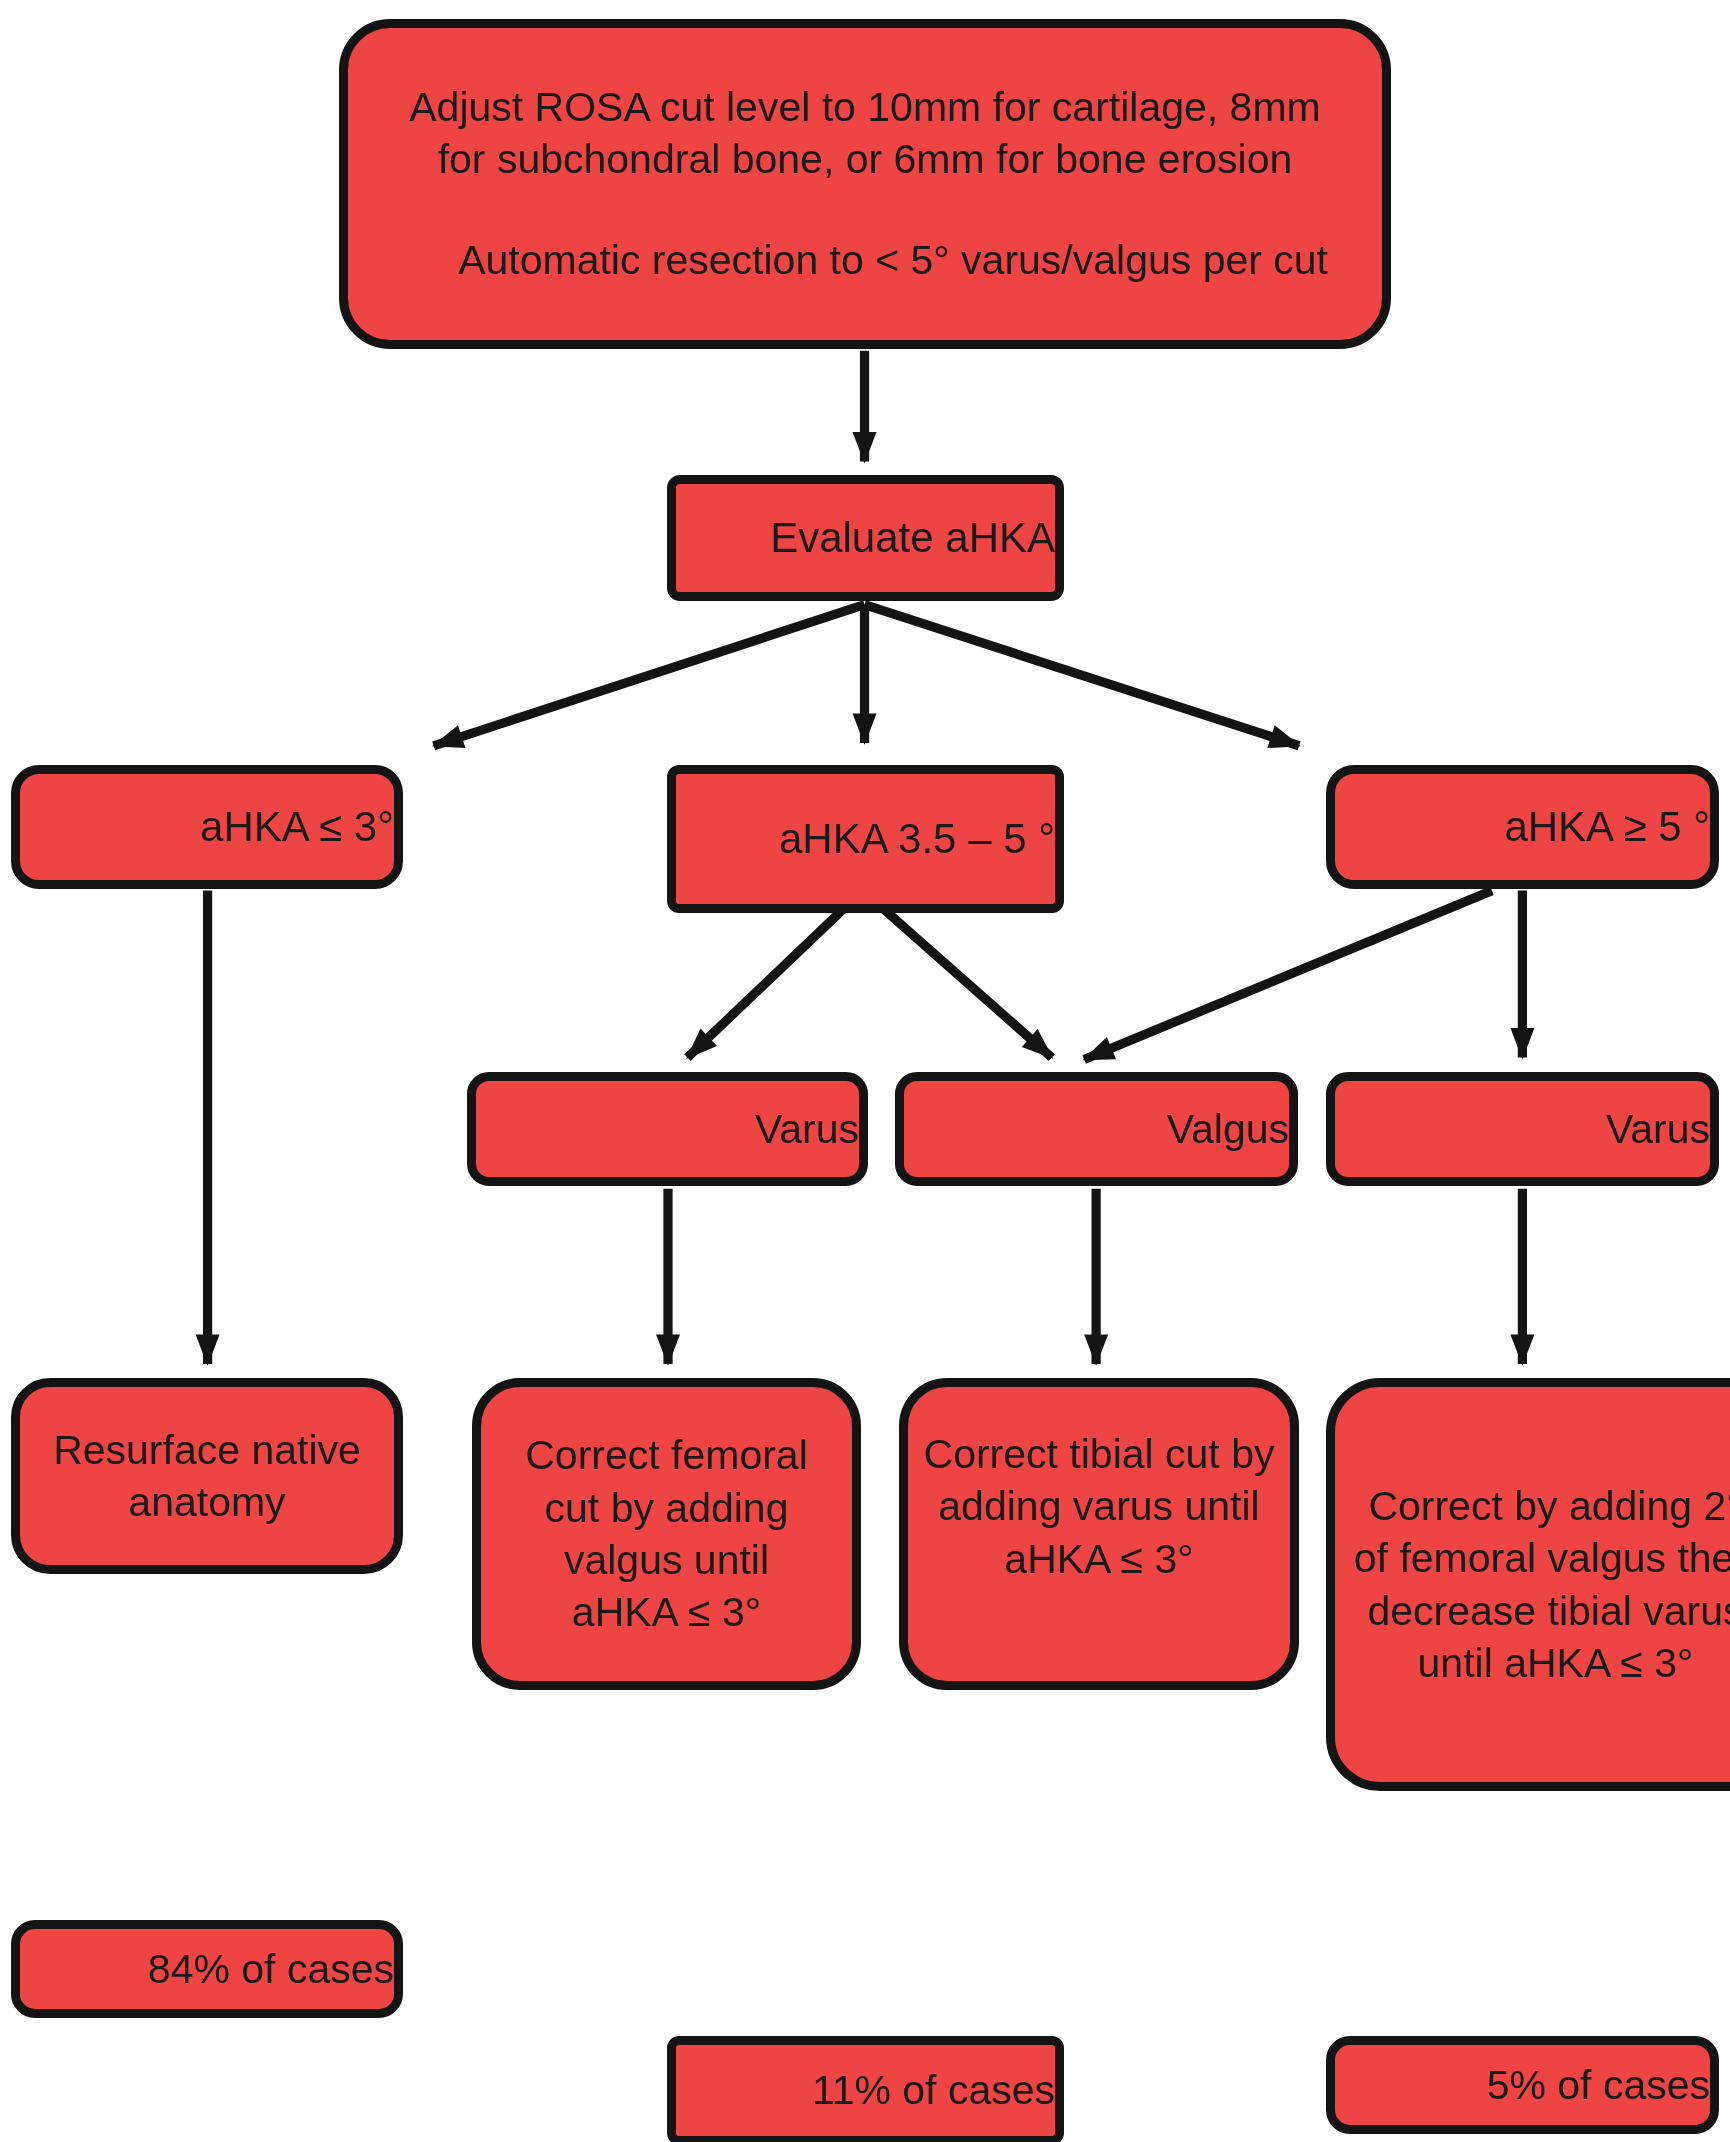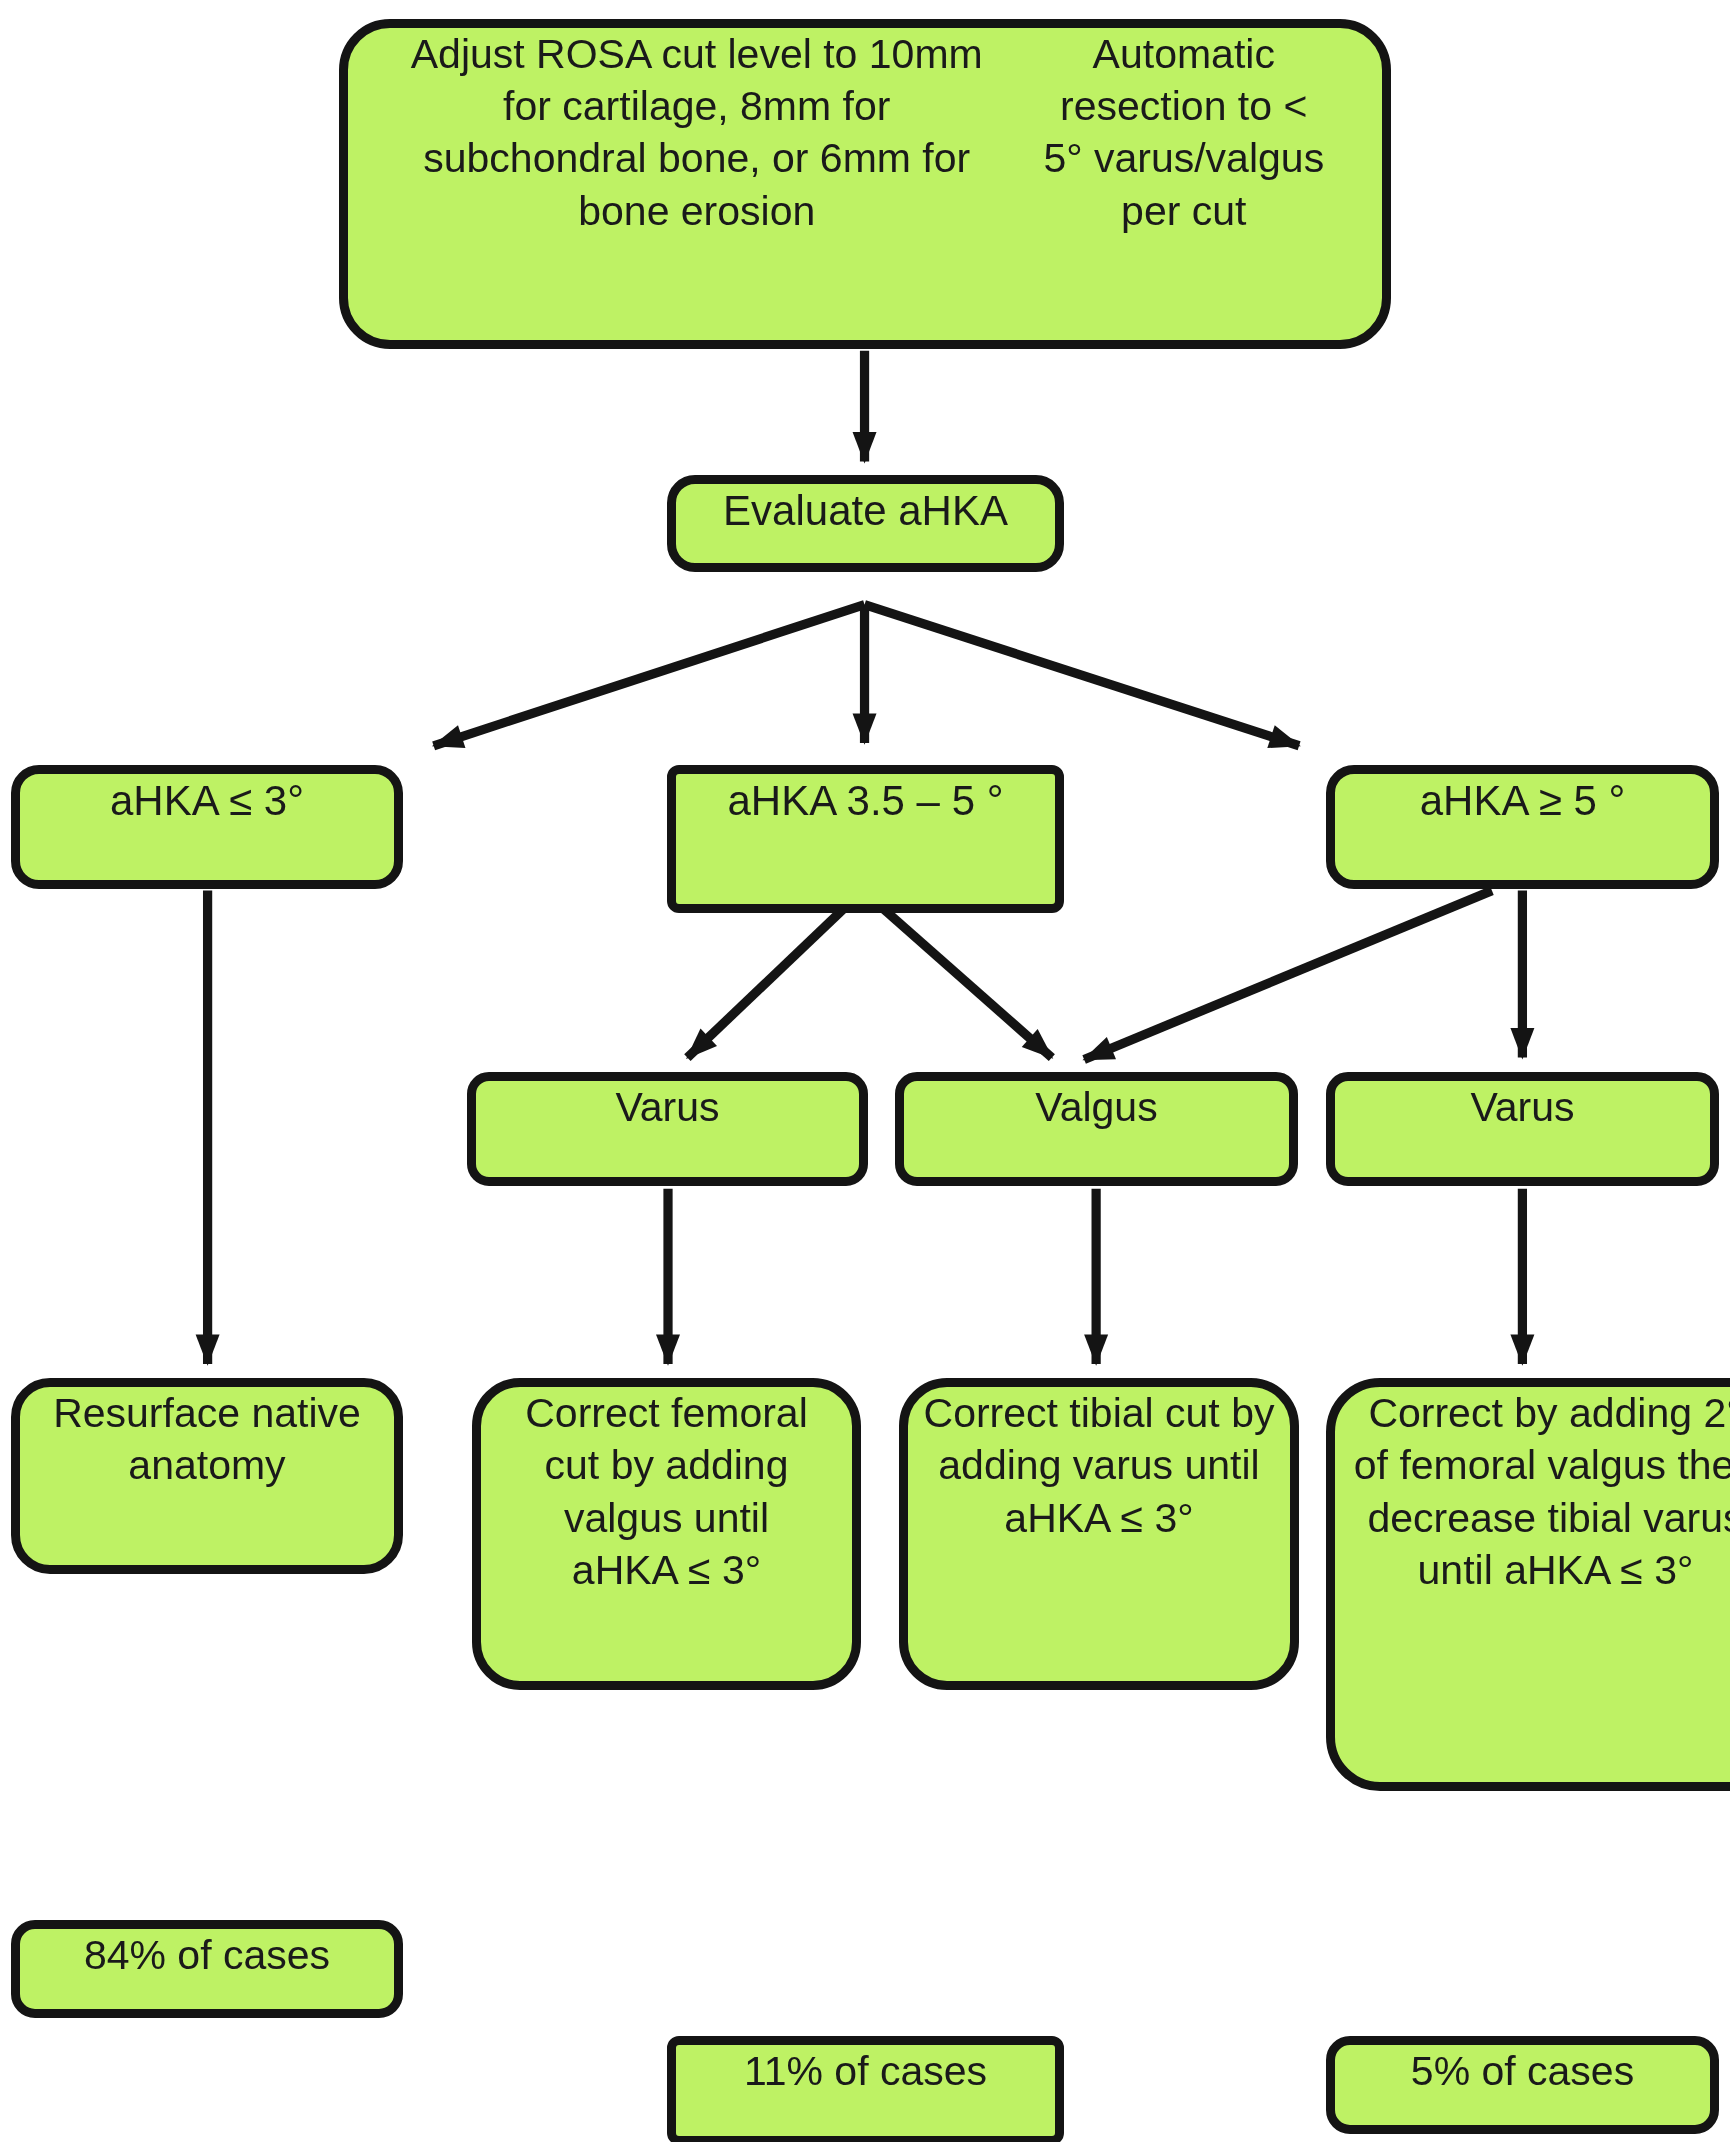--- a/index.html
+++ b/index.html
@@ -14,32 +14,32 @@
   }
   .arrows {
     position: absolute;
     left: 0; top: 0;
     width: 1730px; height: 2142px;
   }
   .box {
     position: absolute;
     box-sizing: border-box;
     border: 9.2px solid #141414;
-    background: #bef264;
+    background: #ef4444;
     display: flex;
-    flex-direction: row;
-    align-items: flex-start;
+    flex-direction: column;
+    align-items: flex-end;
     justify-content: center;
     text-align: center;
     font-size: 41px;
     line-height: 1.28;
     color: #1a1a1a;
   }
   .top-box        { left: 339px;  top: 18.5px;   width: 1052px; height: 330px; border-radius: 51px; gap: 48px; padding: 0 54px; }
-  .evaluate-box   { left: 667px;  top: 475px;  width: 397px;  height: 97px; border-radius: 28px; font-size: 42px; }
+  .evaluate-box   { left: 667px;  top: 475px;  width: 397px;  height: 126px; border-radius: 13px; font-size: 42px; }
   .cond-left      { left: 11px;   top: 765px;  width: 392px;  height: 124px; border-radius: 28px; font-size: 42px; }
   .cond-mid       { left: 667px;  top: 765px;  width: 397px;  height: 148px; border-radius: 12px; font-size: 42px; }
   .cond-right     { left: 1326px; top: 765px;  width: 393px;  height: 124px; border-radius: 28px; font-size: 42px; }
   .varus-mid      { left: 467px;  top: 1072px; width: 401px;  height: 114px; border-radius: 22px; }
   .valgus-mid     { left: 895px;  top: 1072px; width: 403px;  height: 114px; border-radius: 22px; }
   .varus-right    { left: 1326px; top: 1072px; width: 393px;  height: 114px; border-radius: 22px; }
   .act-resurface  { left: 11px;   top: 1378px; width: 392px;  height: 196px; border-radius: 39px; padding: 0 18.5px; }
   .act-femoral    { left: 472px;  top: 1378px; width: 389px;  height: 312px; border-radius: 48px; padding: 0 40px; }
   .act-tibial     { left: 899px;  top: 1378px; width: 400px;  height: 312px; border-radius: 48px; padding: 0 14.8px 55px 14.8px; }
   .act-combined   { left: 1326px; top: 1378px; width: 459px;  height: 413px; border-radius: 54px; padding: 0 13px; }

